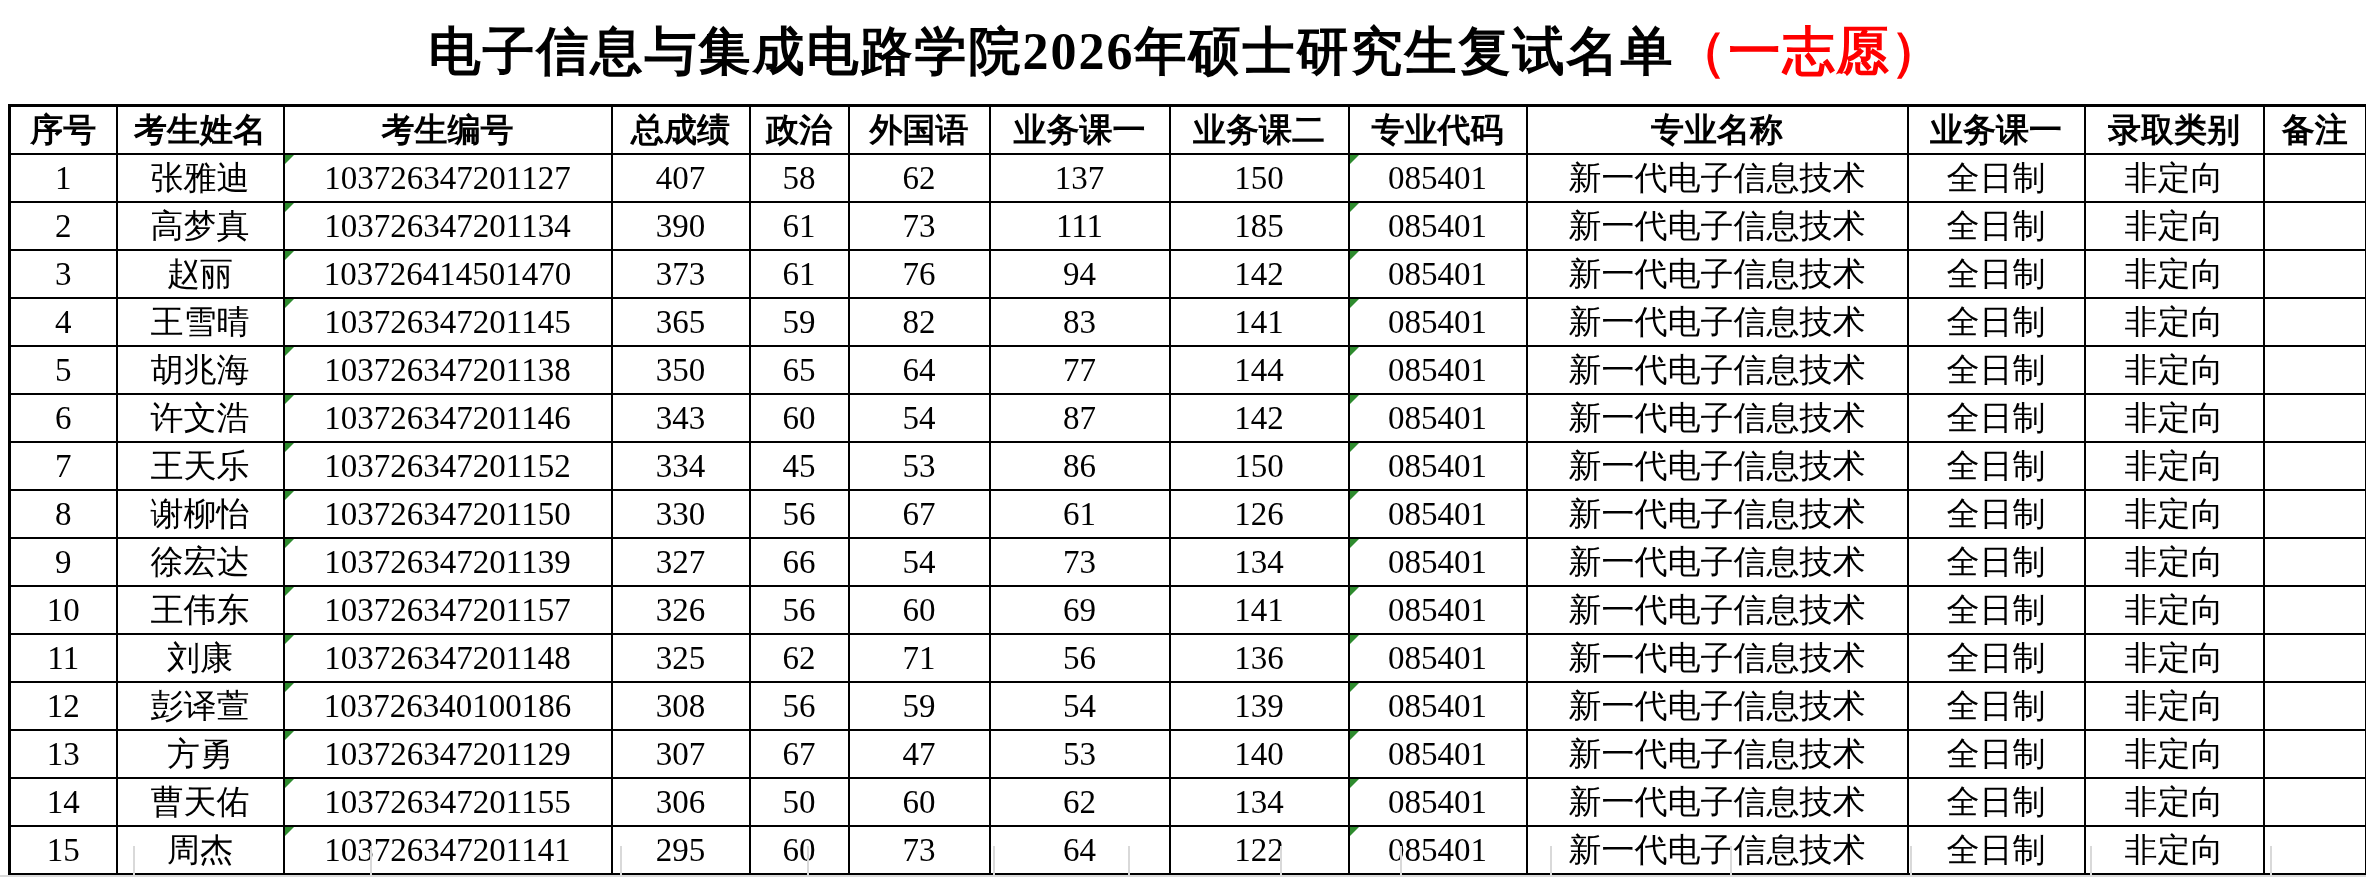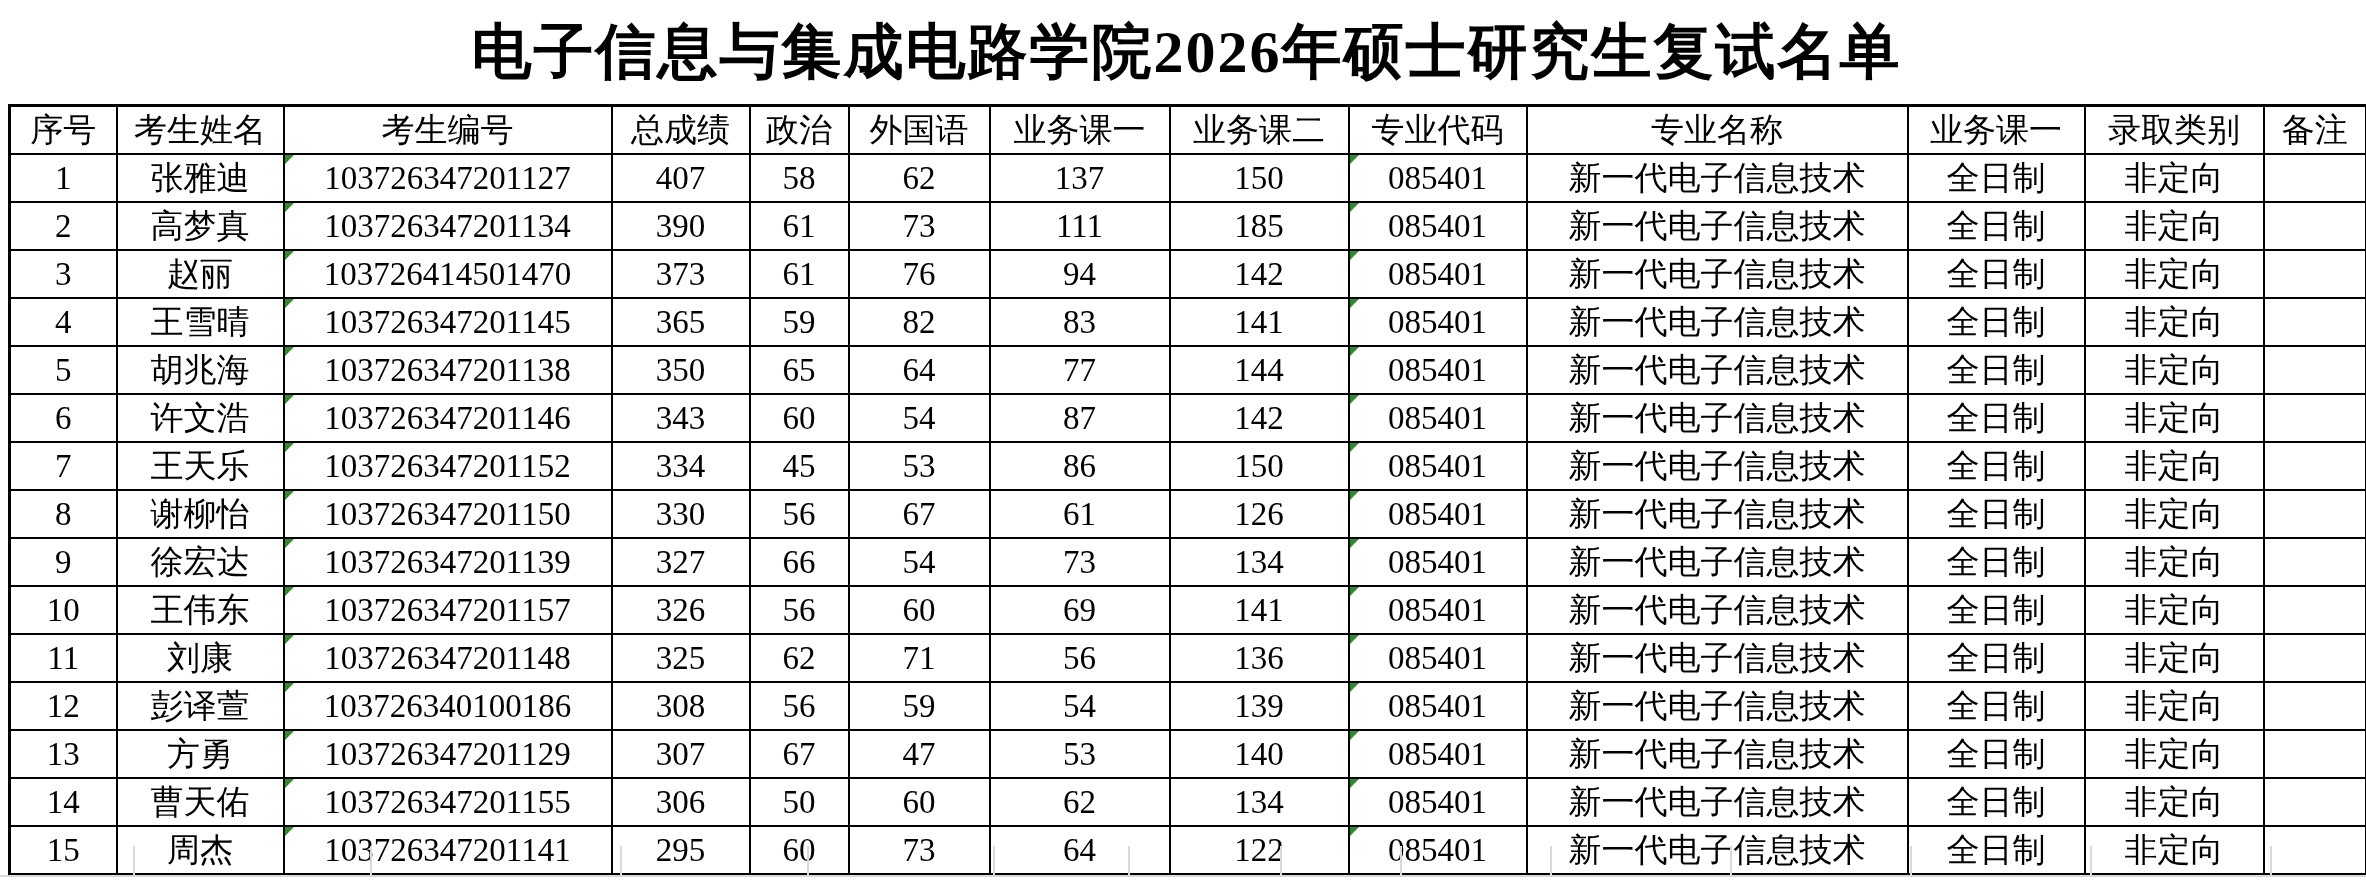--- a/index.html
+++ b/index.html
@@ -7,40 +7,40 @@
     width: 2366px; height: 881px;
     background: #ffffff;
     overflow: hidden;
     font-family: "Liberation Serif", "DejaVu Serif", serif;
   }
   .page { position: relative; width: 2366px; height: 881px; }
 
   .title-bar {
     position: absolute; top: 0; left: 8px; width: 2357px; height: 104px;
     display: flex; align-items: center; justify-content: center;
-    font-size: 60px; font-weight: bold; letter-spacing: 2px;
+    font-size: 52px; font-weight: bold; letter-spacing: 2px;
     white-space: nowrap;
   }
   .title-highlight { color: var(--highlight-red, #ff0000); }
 
   table.roster {
     position: absolute; top: 104px; left: 8px; width: 2357px;
     border-collapse: collapse; table-layout: fixed;
     border: 3px solid #000;
   }
   .roster th, .roster td {
     border: 2px solid #000;
     height: 46px;
     padding: 0;
     text-align: center; vertical-align: middle;
     font-size: 33px; font-weight: normal;
     white-space: nowrap; overflow: hidden;
     position: relative;
   }
-  .roster th { font-weight: normal; }
+  .roster th { font-weight: bold; }
 
   .flag {
     position: absolute; top: 0; left: 0;
     width: 0; height: 0;
     border-top: 9px solid var(--flag-green, #2e8b2e);
     border-right: 9px solid transparent;
   }
 
   .ghost-grid {
     position: absolute; left: 0; top: 846px; width: 2366px; height: 35px;
@@ -54,20 +54,21 @@
     background: var(--grid-gray, #d9d9d9);
   }
 </style>
 </head>
 <body>
 
 <div class="page">
 
   <div class="title-bar">
     <span>电子信息与集成电路学院2026年硕士研究生复试名单</span>
+      <span class="title-highlight">（一志愿）</span>
   </div>
 
   <table class="roster" id="roster-table">
     <colgroup>
       <col style="width:107px">
         <col style="width:167px">
         <col style="width:328px">
       <col style="width:138px">
         <col style="width:99px">
         <col style="width:141px">

